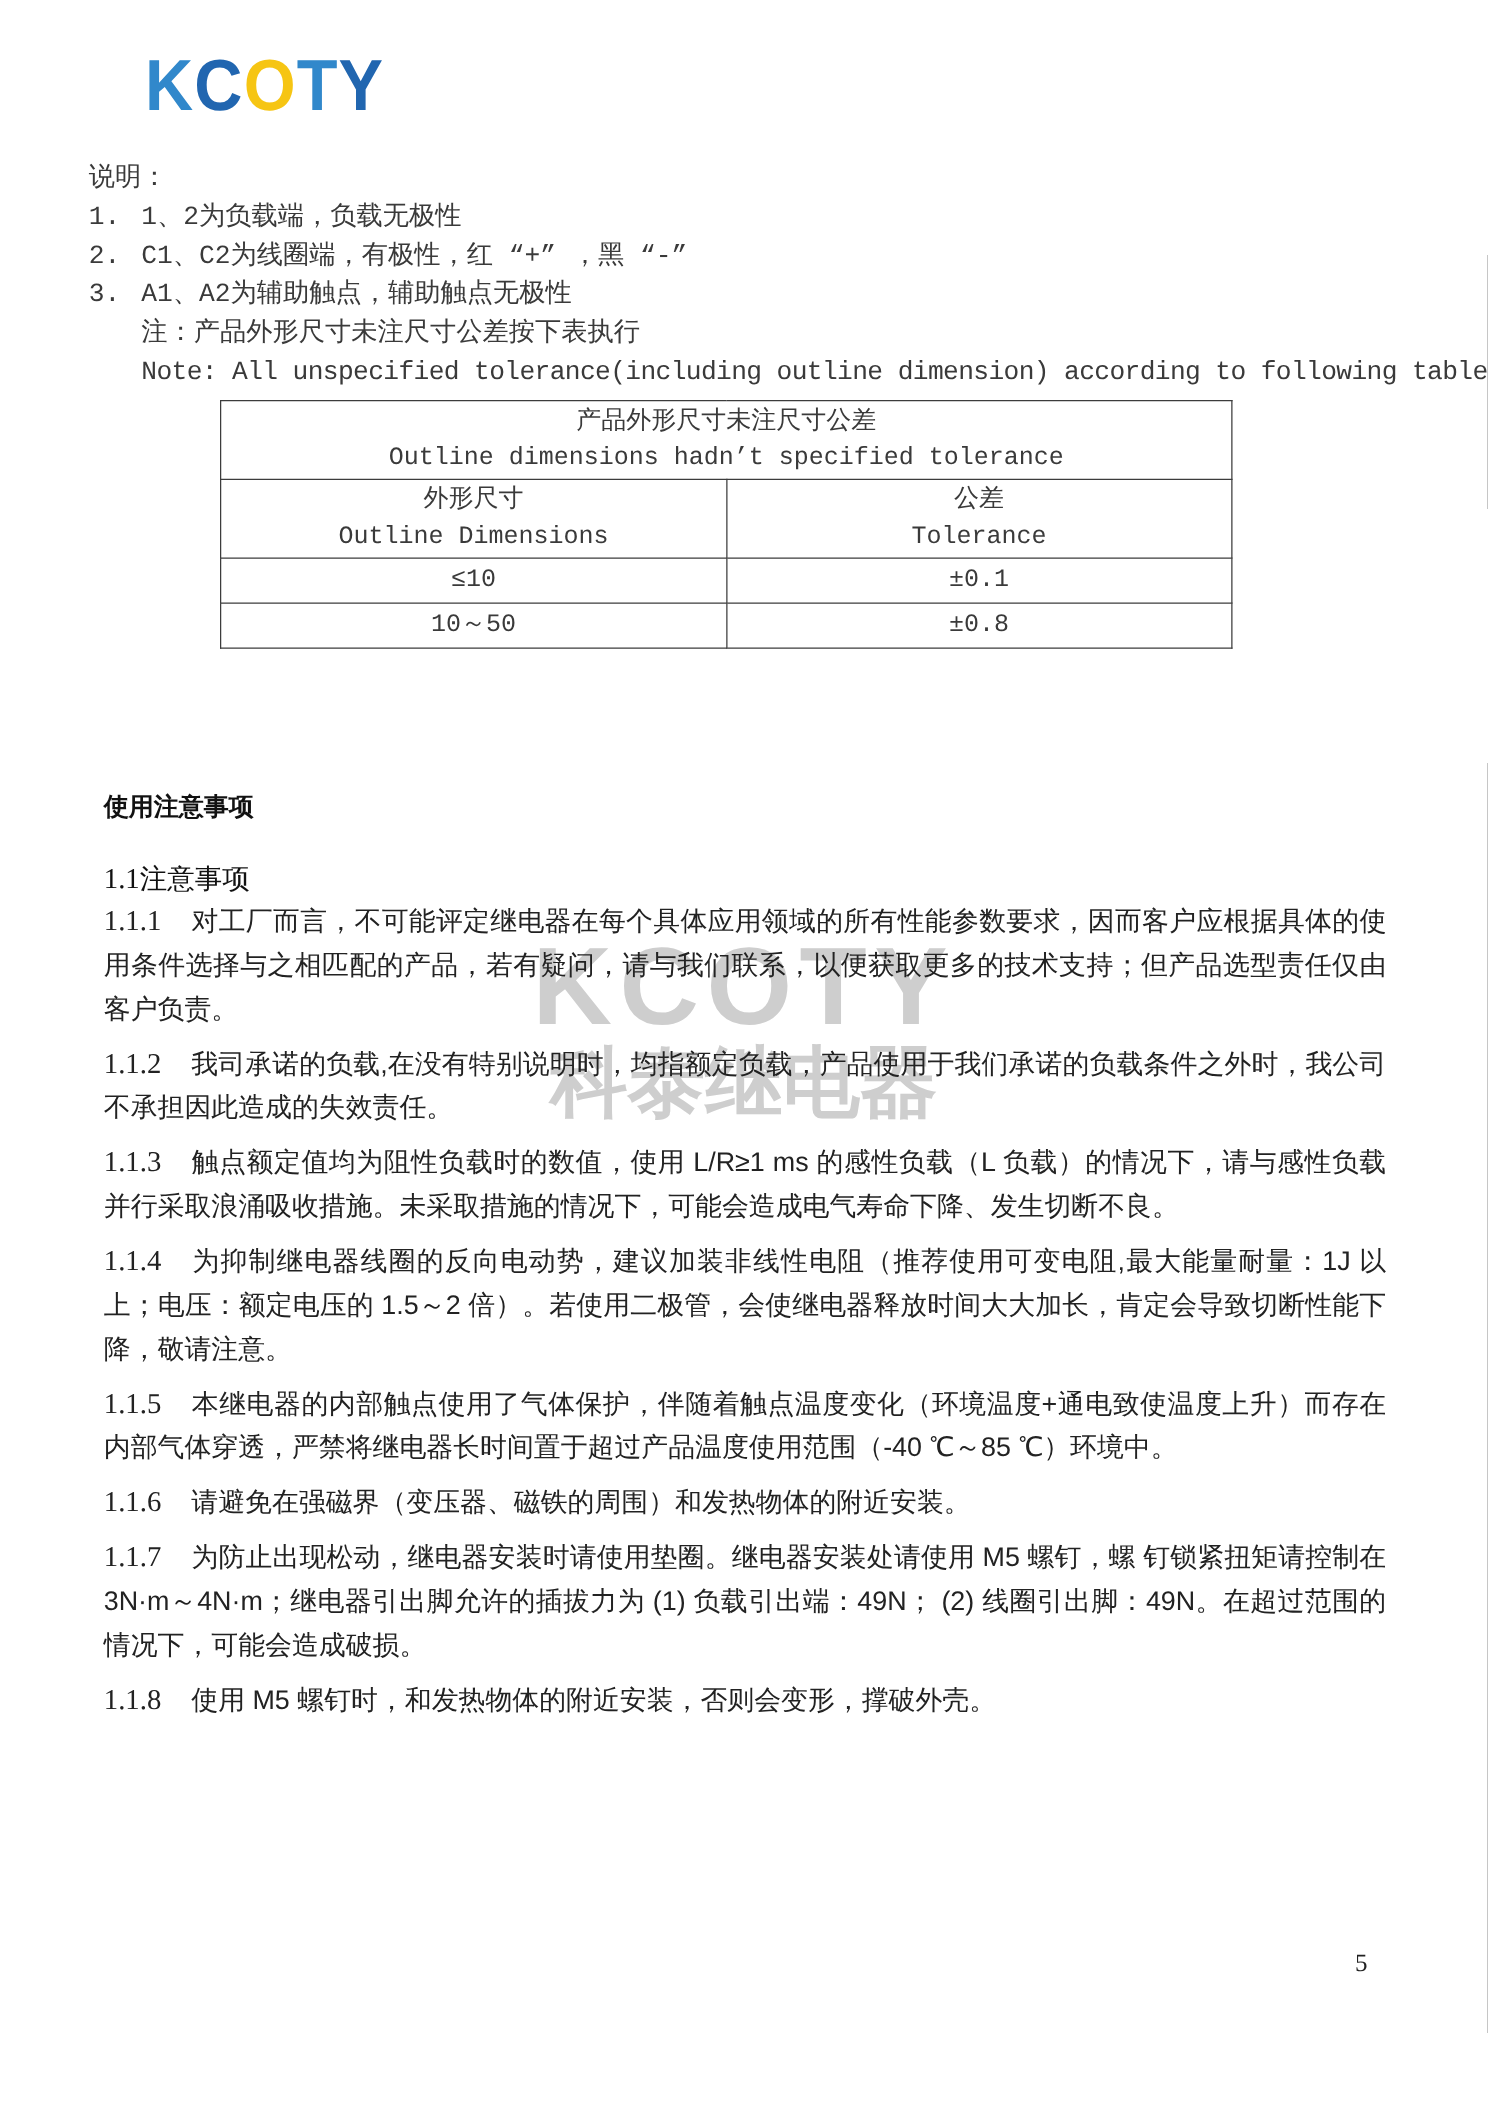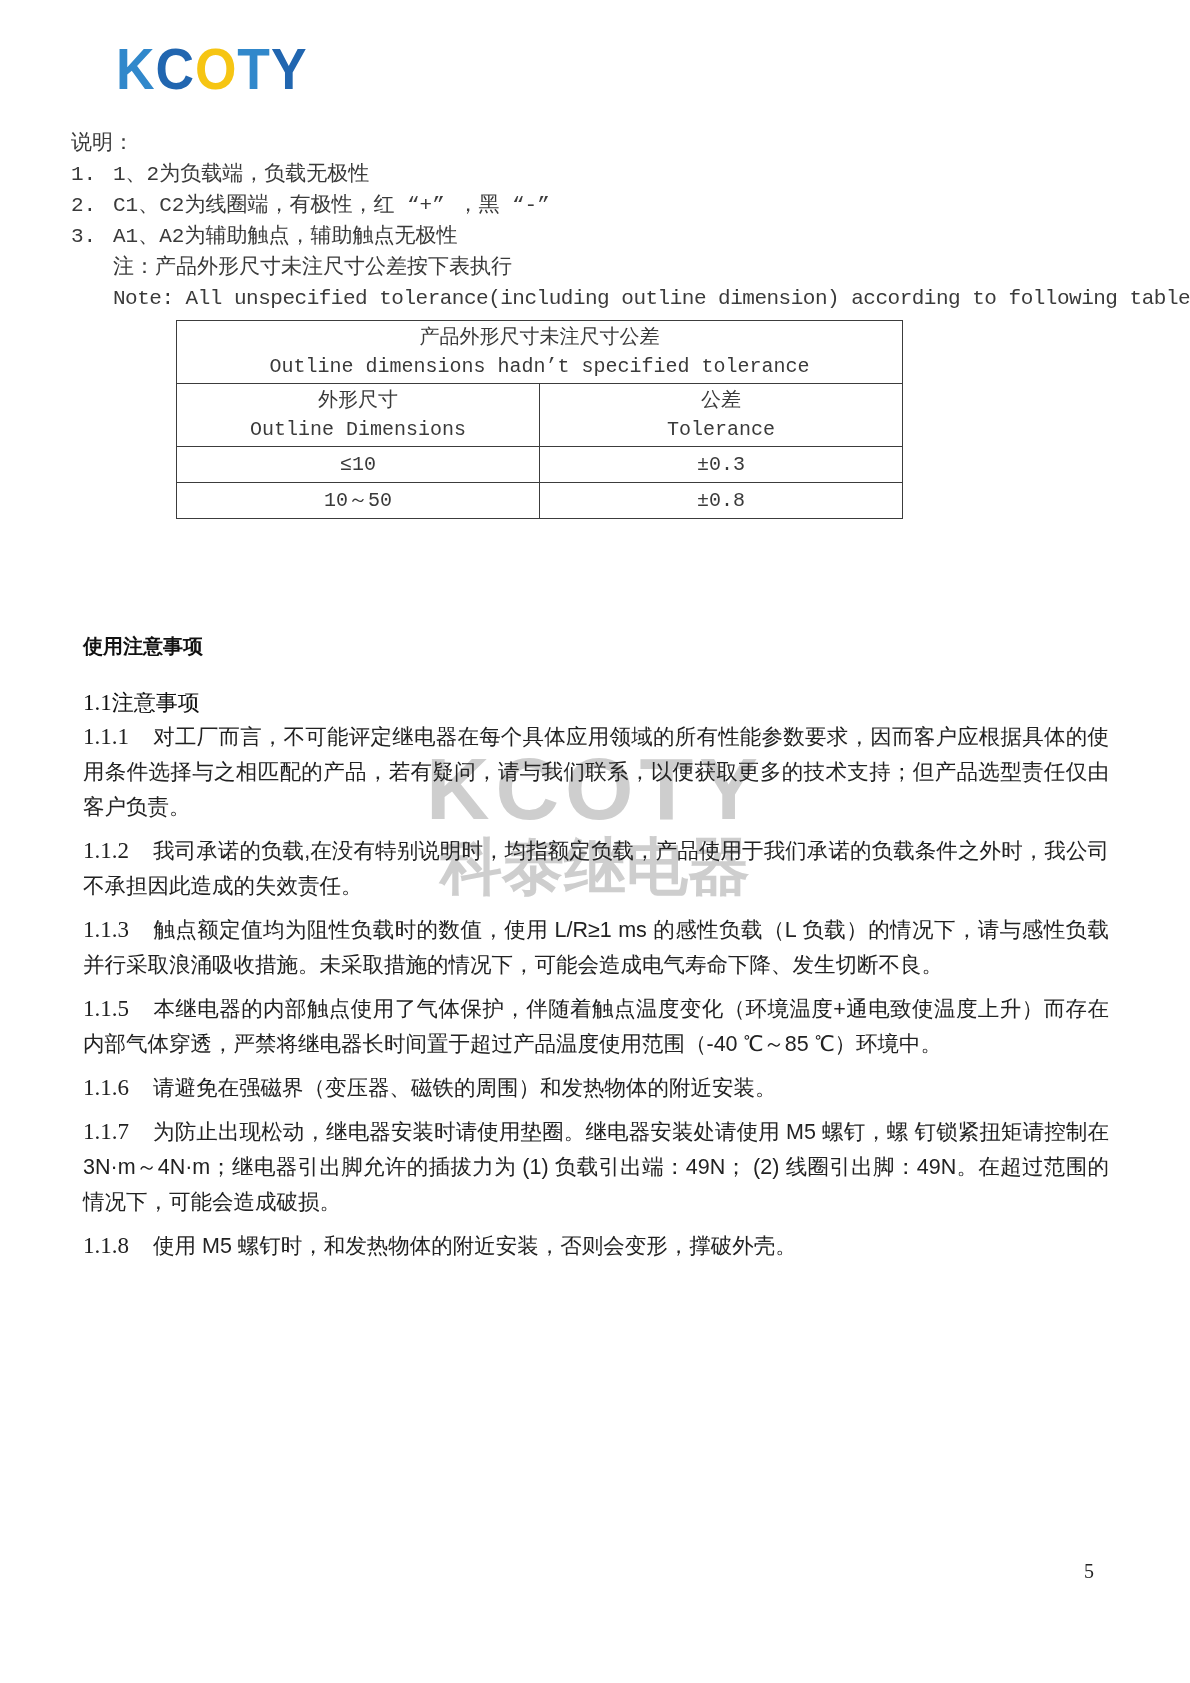--- a/index.html
+++ b/index.html
@@ -44,21 +44,21 @@
   .note-item { display: flex; }
   .num-col { width: 42px; flex: 0 0 42px; }
   .indent { margin-left: 42px; }
   .note-en { letter-spacing: -0.5px; }
 
   
   .tol-table {
     border-collapse: collapse;
     margin-left: 105px;
     margin-top: 6px;
-    width: 727px;
+    width: 810px;
     table-layout: fixed;
     font-family: "Liberation Mono", "DejaVu Serif", serif;
     color: #3a3a3a;
   }
   .tol-table td {
     border: 1.5px solid #3c3c3c;
     text-align: center;
     vertical-align: middle;
     padding: 2px 4px;
   }
@@ -185,41 +185,42 @@
             <div>外形尺寸</div>
             <div>Outline Dimensions</div>
           </td>
           <td class="two-line">
             <div>公差</div>
             <div>Tolerance</div>
           </td>
         </tr>
         <tr class="data-row">
           <td>≤10</td>
-          <td>±0.3</td>
+          <td>±0.1</td>
         </tr>
         <tr class="data-row">
           <td>10～50</td>
           <td>±0.8</td>
         </tr>
       </tbody>
     </table>
   </div>
 
   <div class="usage">
     <h2 class="usage-heading">使用注意事项</h2>
 
     <div class="usage-sub">
       <span class="sub-num">1.1</span><span>注意事项</span>
     </div>
 
     <div class="usage-body">
       <p class="usage-item"><span class="item-num">1.1.1</span><span>对工厂而言，不可能评定继电器在每个具体应用领域的所有性能参数要求，因而客户应根据具体的使用条件选择与之相匹配的产品，若有疑问，请与我们联系，以便获取更多的技术支持；但产品选型责任仅由客户负责。</span></p>
       <p class="usage-item"><span class="item-num">1.1.2</span><span>我司承诺的负载,在没有特别说明时，均指额定负载，产品使用于我们承诺的负载条件之外时，我公司不承担因此造成的失效责任。</span></p>
       <p class="usage-item"><span class="item-num">1.1.3</span><span>触点额定值均为阻性负载时的数值，使用 L/R≥1 ms 的感性负载（L 负载）的情况下，请与感性负载并行采取浪涌吸收措施。未采取措施的情况下，可能会造成电气寿命下降、发生切断不良。</span></p>
+      <p class="usage-item"><span class="item-num">1.1.4</span><span>为抑制继电器线圈的反向电动势，建议加装非线性电阻（推荐使用可变电阻,最大能量耐量：1J 以上；电压：额定电压的 1.5～2 倍）。若使用二极管，会使继电器释放时间大大加长，肯定会导致切断性能下降，敬请注意。</span></p>
       <p class="usage-item"><span class="item-num">1.1.5</span><span>本继电器的内部触点使用了气体保护，伴随着触点温度变化（环境温度+通电致使温度上升）而存在内部气体穿透，严禁将继电器长时间置于超过产品温度使用范围（-40 ℃～85 ℃）环境中。</span></p>
       <p class="usage-item"><span class="item-num">1.1.6</span><span>请避免在强磁界（变压器、磁铁的周围）和发热物体的附近安装。</span></p>
       <p class="usage-item"><span class="item-num">1.1.7</span><span>为防止出现松动，继电器安装时请使用垫圈。继电器安装处请使用 M5 螺钉，螺 钉锁紧扭矩请控制在 3N·m～4N·m；继电器引出脚允许的插拔力为 (1) 负载引出端：49N；  (2) 线圈引出脚：49N。在超过范围的情况下，可能会造成破损。</span></p>
       <p class="usage-item"><span class="item-num">1.1.8</span><span>使用 M5 螺钉时，和发热物体的附近安装，否则会变形，撑破外壳。</span></p>
     </div>
   </div>
 
   <div class="page-number">5</div>
 
 </div>

